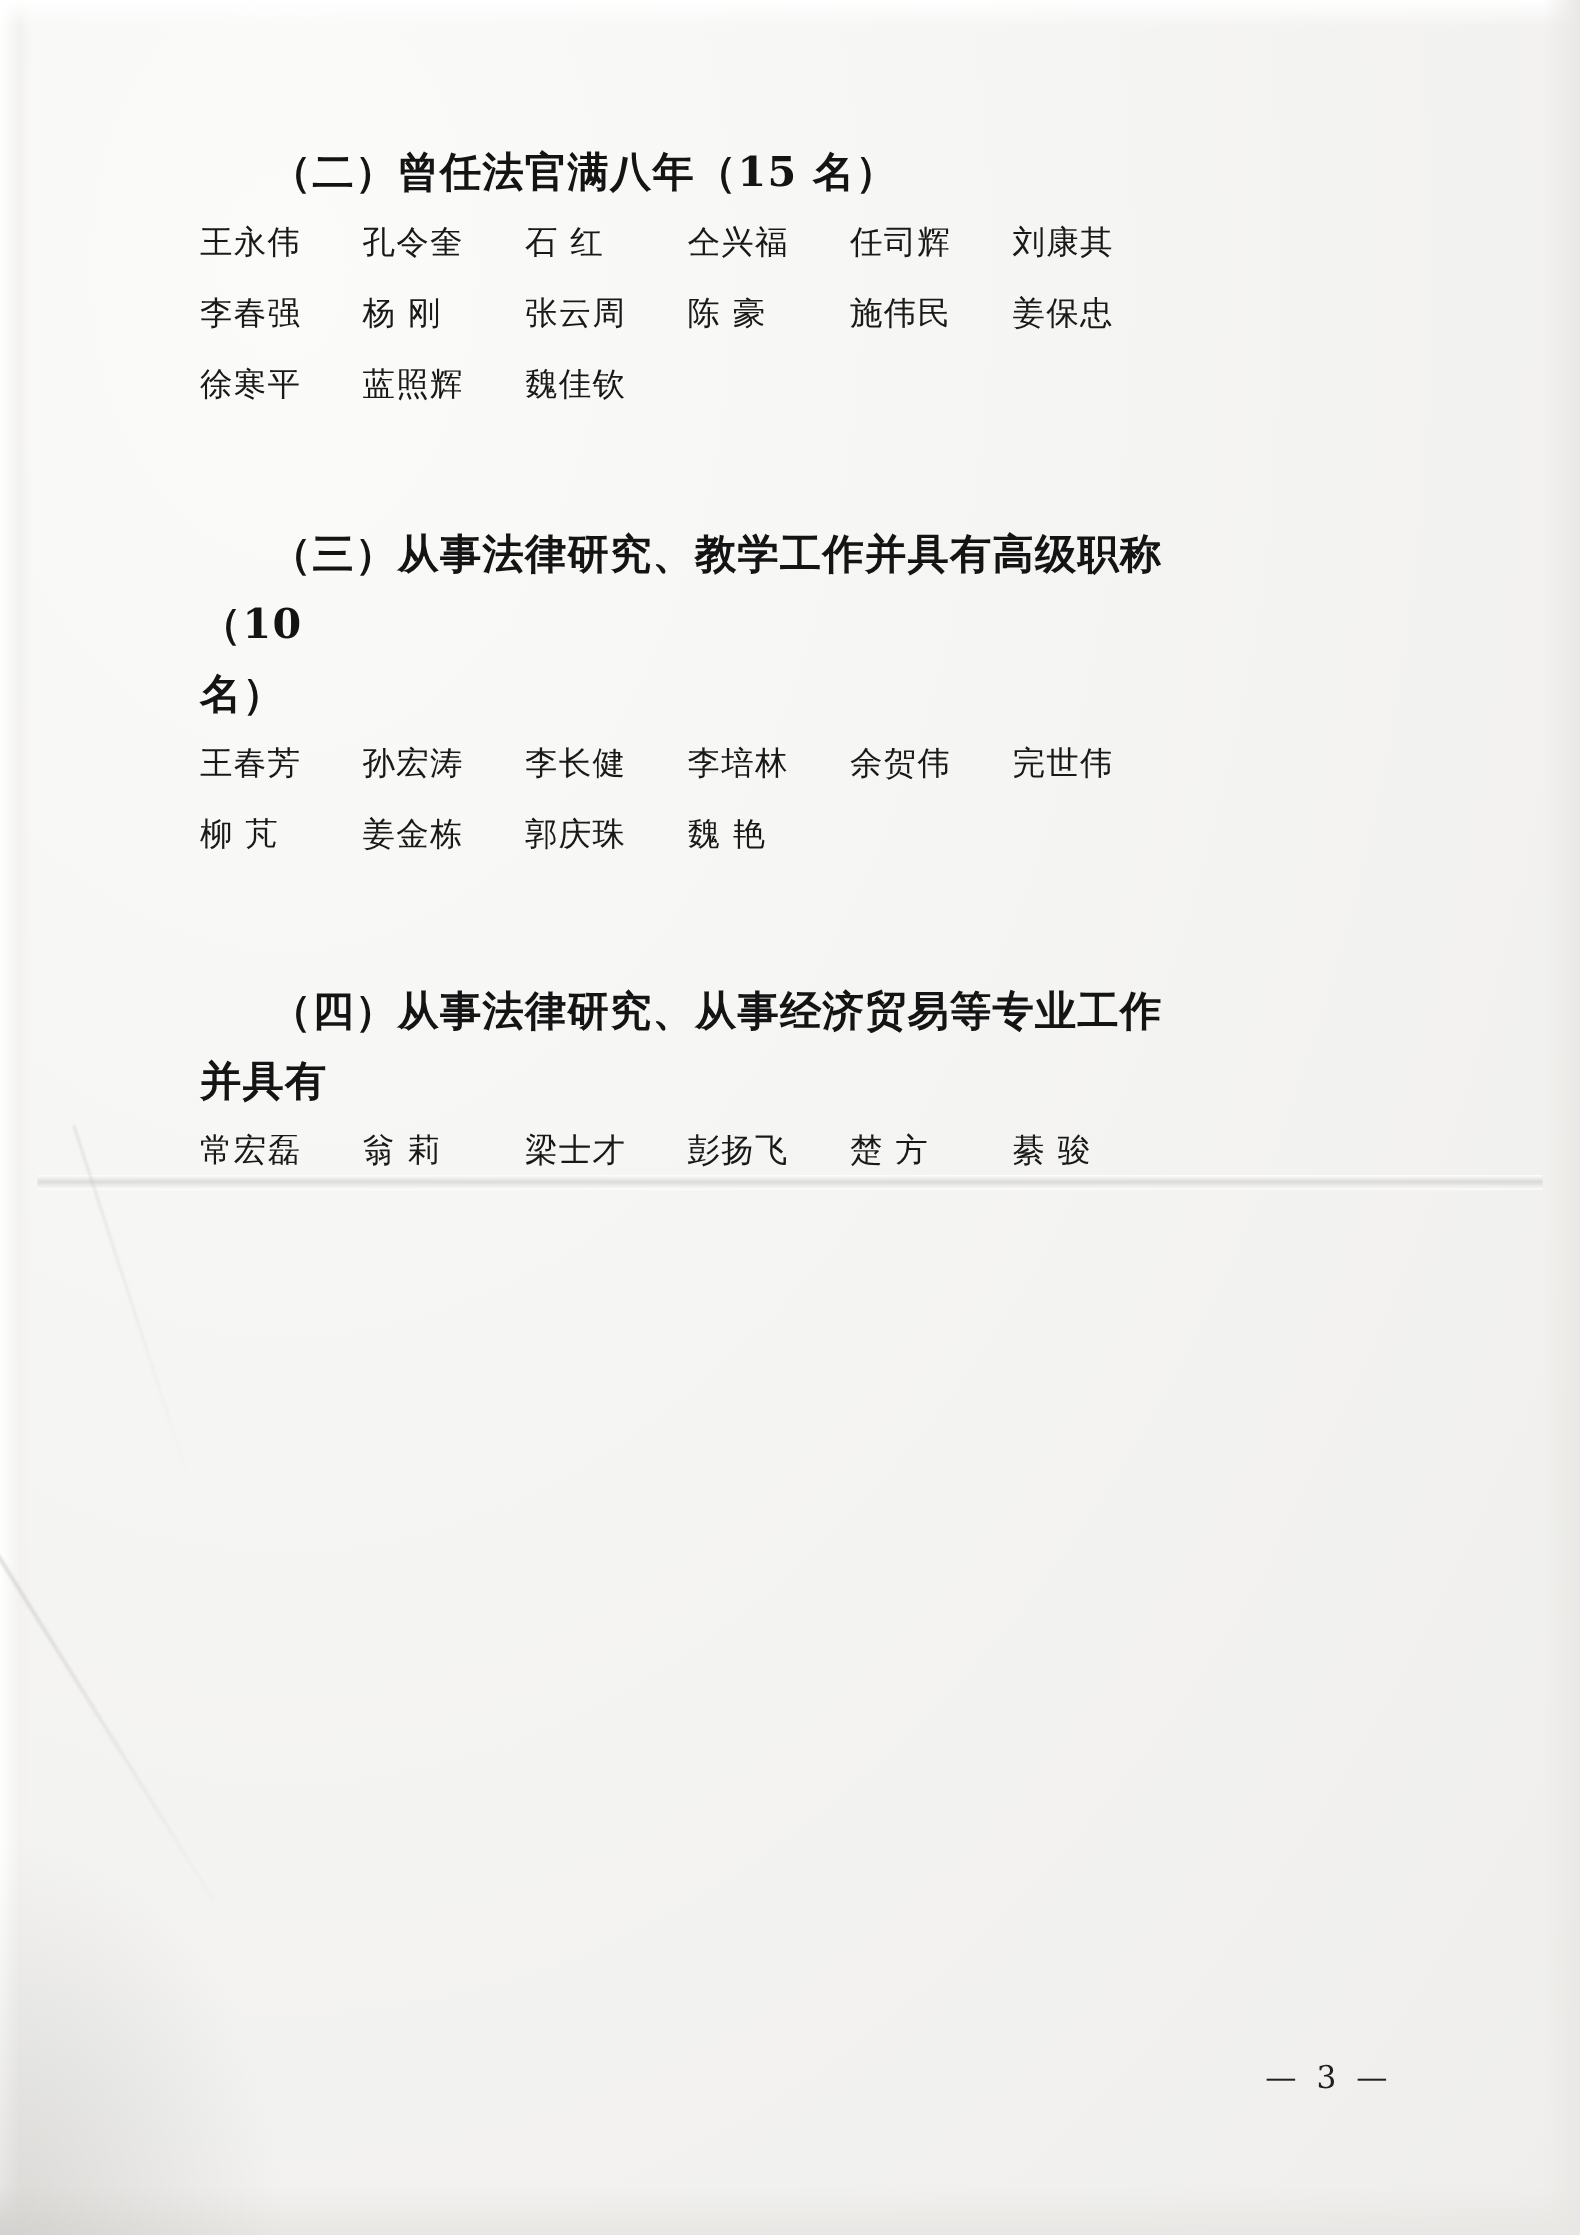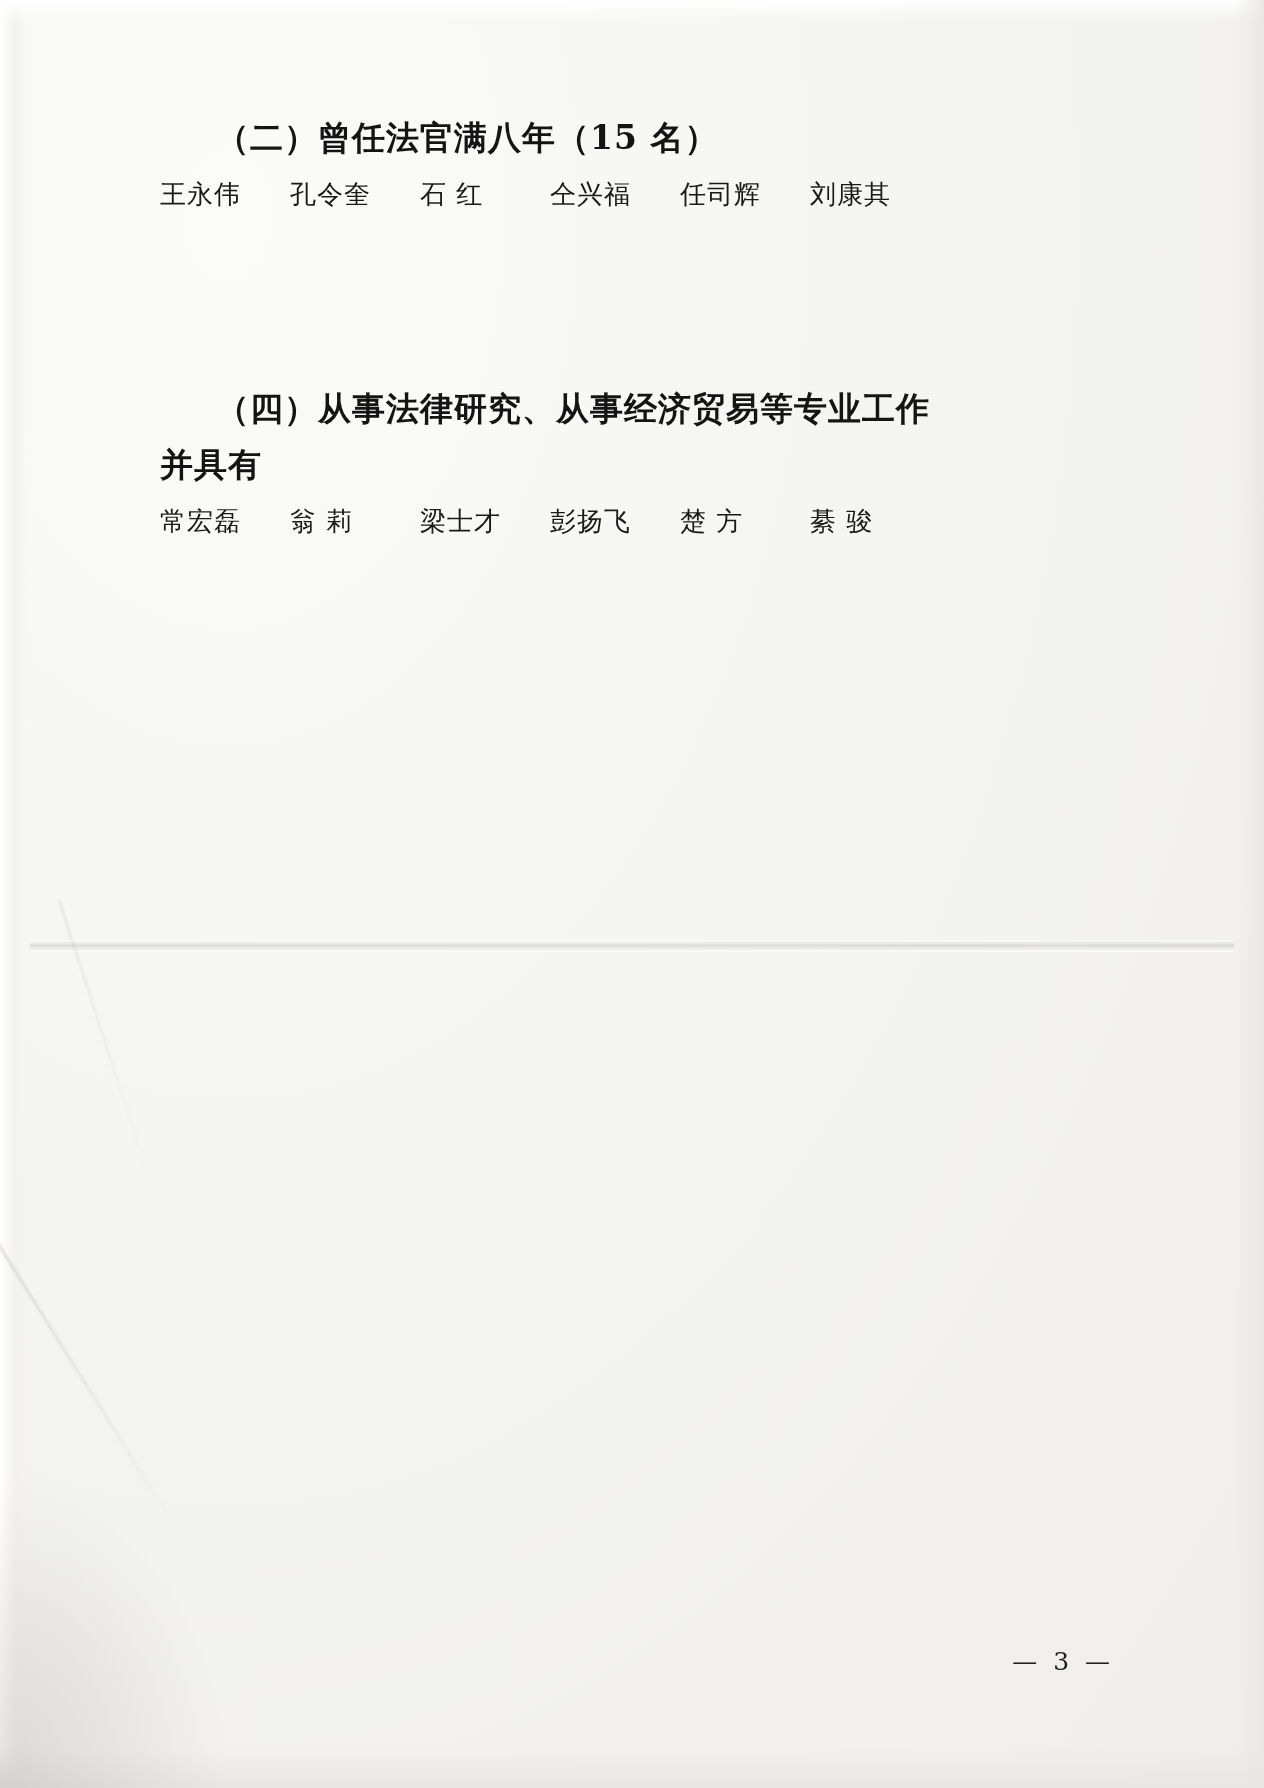--- a/index.html
+++ b/index.html
@@ -123,24 +123,55 @@
     <div class="section">
       <div class="heading">（二）曾任法官满八年（15 名）</div>
       <div class="names-row">
         <div class="name-cell">王永伟</div>
         <div class="name-cell">孔令奎</div>
         <div class="name-cell">石  红</div>
         <div class="name-cell">仝兴福</div>
         <div class="name-cell">任司辉</div>
         <div class="name-cell">刘康其</div>
       </div>
+      <div class="names-row">
+        <div class="name-cell">李春强</div>
+        <div class="name-cell">杨  刚</div>
+        <div class="name-cell">张云周</div>
+        <div class="name-cell">陈  豪</div>
+        <div class="name-cell">施伟民</div>
+        <div class="name-cell">姜保忠</div>
+      </div>
+      <div class="names-row">
+        <div class="name-cell">徐寒平</div>
+        <div class="name-cell">蓝照辉</div>
+        <div class="name-cell">魏佳钦</div>
+      </div>
     </div>
 
     <div class="gap-md"></div>
 
+    <div class="section">
+      <div class="heading">（三）从事法律研究、教学工作并具有高级职称（10</div>
+      <div class="heading cont">名）</div>
+      <div class="names-row">
+        <div class="name-cell">王春芳</div>
+        <div class="name-cell">孙宏涛</div>
+        <div class="name-cell">李长健</div>
+        <div class="name-cell">李培林</div>
+        <div class="name-cell">余贺伟</div>
+        <div class="name-cell">完世伟</div>
+      </div>
+      <div class="names-row">
+        <div class="name-cell">柳  芃</div>
+        <div class="name-cell">姜金栋</div>
+        <div class="name-cell">郭庆珠</div>
+        <div class="name-cell">魏  艳</div>
+      </div>
+    </div>
 
     <div class="gap-lg"></div>
 
     <div class="section">
       <div class="heading">（四）从事法律研究、从事经济贸易等专业工作并具有</div>
       <div class="names-row">
         <div class="name-cell">常宏磊</div>
         <div class="name-cell">翁  莉</div>
         <div class="name-cell">梁士才</div>
         <div class="name-cell">彭扬飞</div>

